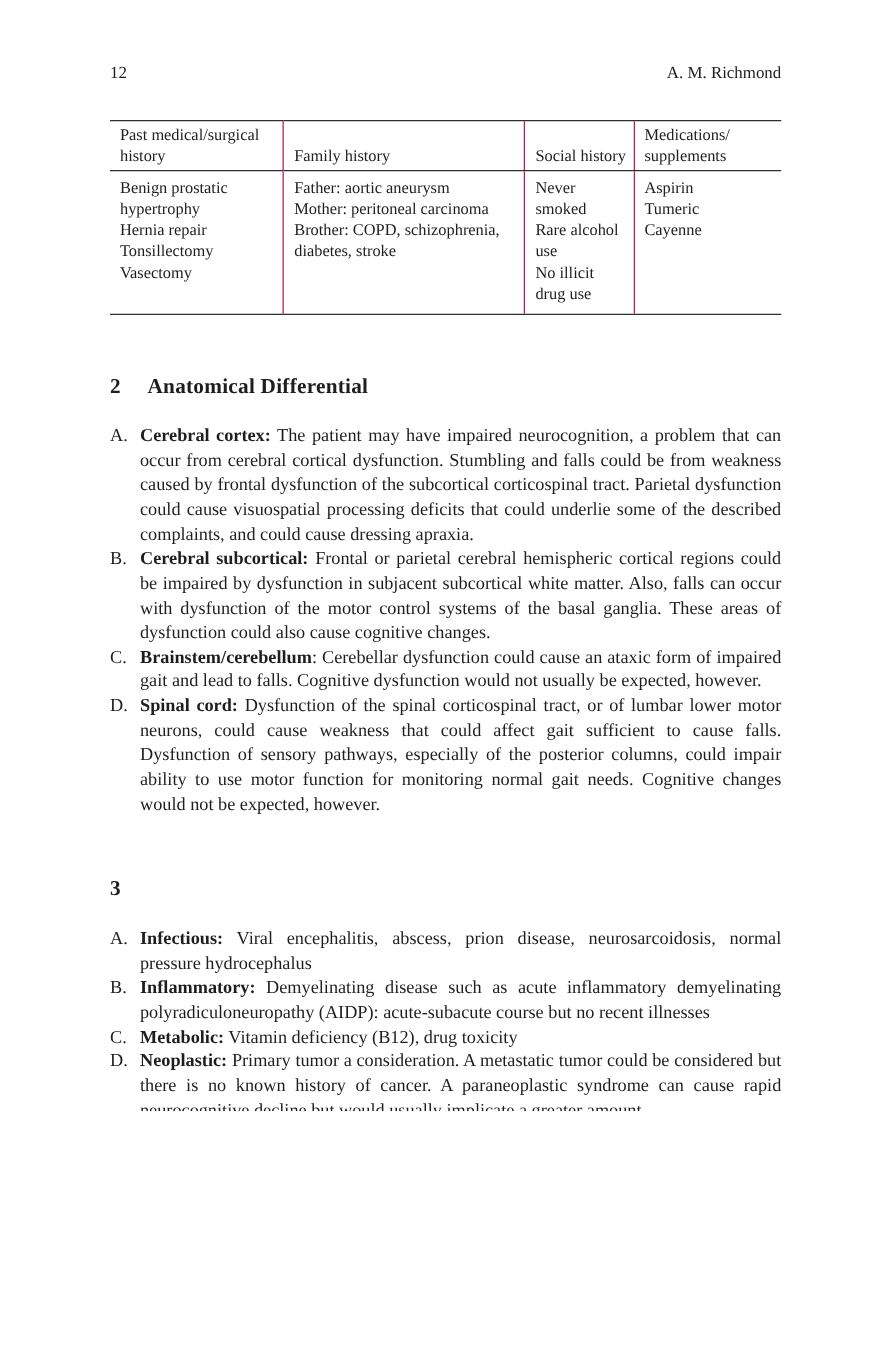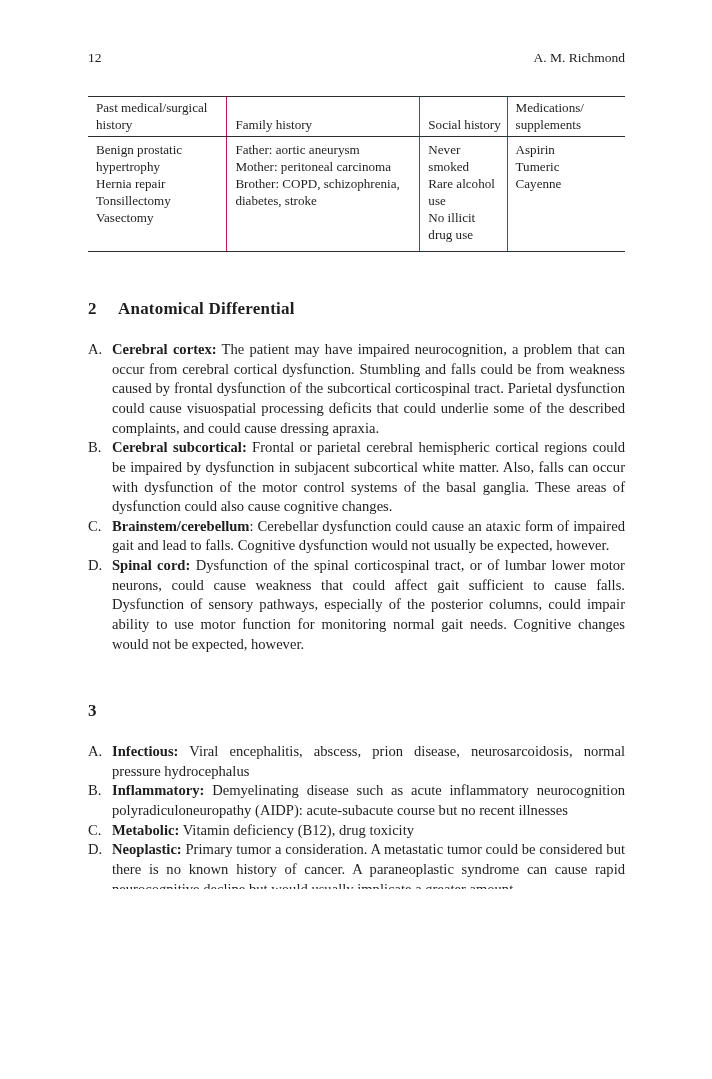--- a/index.html
+++ b/index.html
@@ -134,21 +134,21 @@
       <span class="sec-num">3</span>
     </div>
 
     <div class="dlist">
       <div class="ditem">
         <span class="dletter">A.</span>
         <span class="dbody"><span class="dterm">Infectious:</span><span> Viral encephalitis, abscess, prion disease, neurosarcoidosis, normal pressure hydrocephalus</span></span>
       </div>
       <div class="ditem">
         <span class="dletter">B.</span>
-        <span class="dbody"><span class="dterm">Inflammatory:</span><span> Demyelinating disease such as acute inflammatory neurocognition polyradiculoneuropathy (AIDP): acute-subacute course but no recent illnesses</span></span>
+        <span class="dbody"><span class="dterm">Inflammatory:</span><span> Demyelinating disease such as acute inflammatory demyelinating polyradiculoneuropathy (AIDP): acute-subacute course but no recent illnesses</span></span>
       </div>
       <div class="ditem">
         <span class="dletter">C.</span>
         <span class="dbody"><span class="dterm">Metabolic:</span><span> Vitamin deficiency (B12), drug toxicity</span></span>
       </div>
       <div class="ditem">
         <span class="dletter">D.</span>
         <span class="dbody"><span class="dterm">Neoplastic:</span><span> Primary tumor a consideration. A metastatic tumor could be considered but there is no known history of cancer. A paraneoplastic syndrome can cause rapid neurocognitive decline but would usually implicate a greater amount</span></span>
       </div>
     </div>

